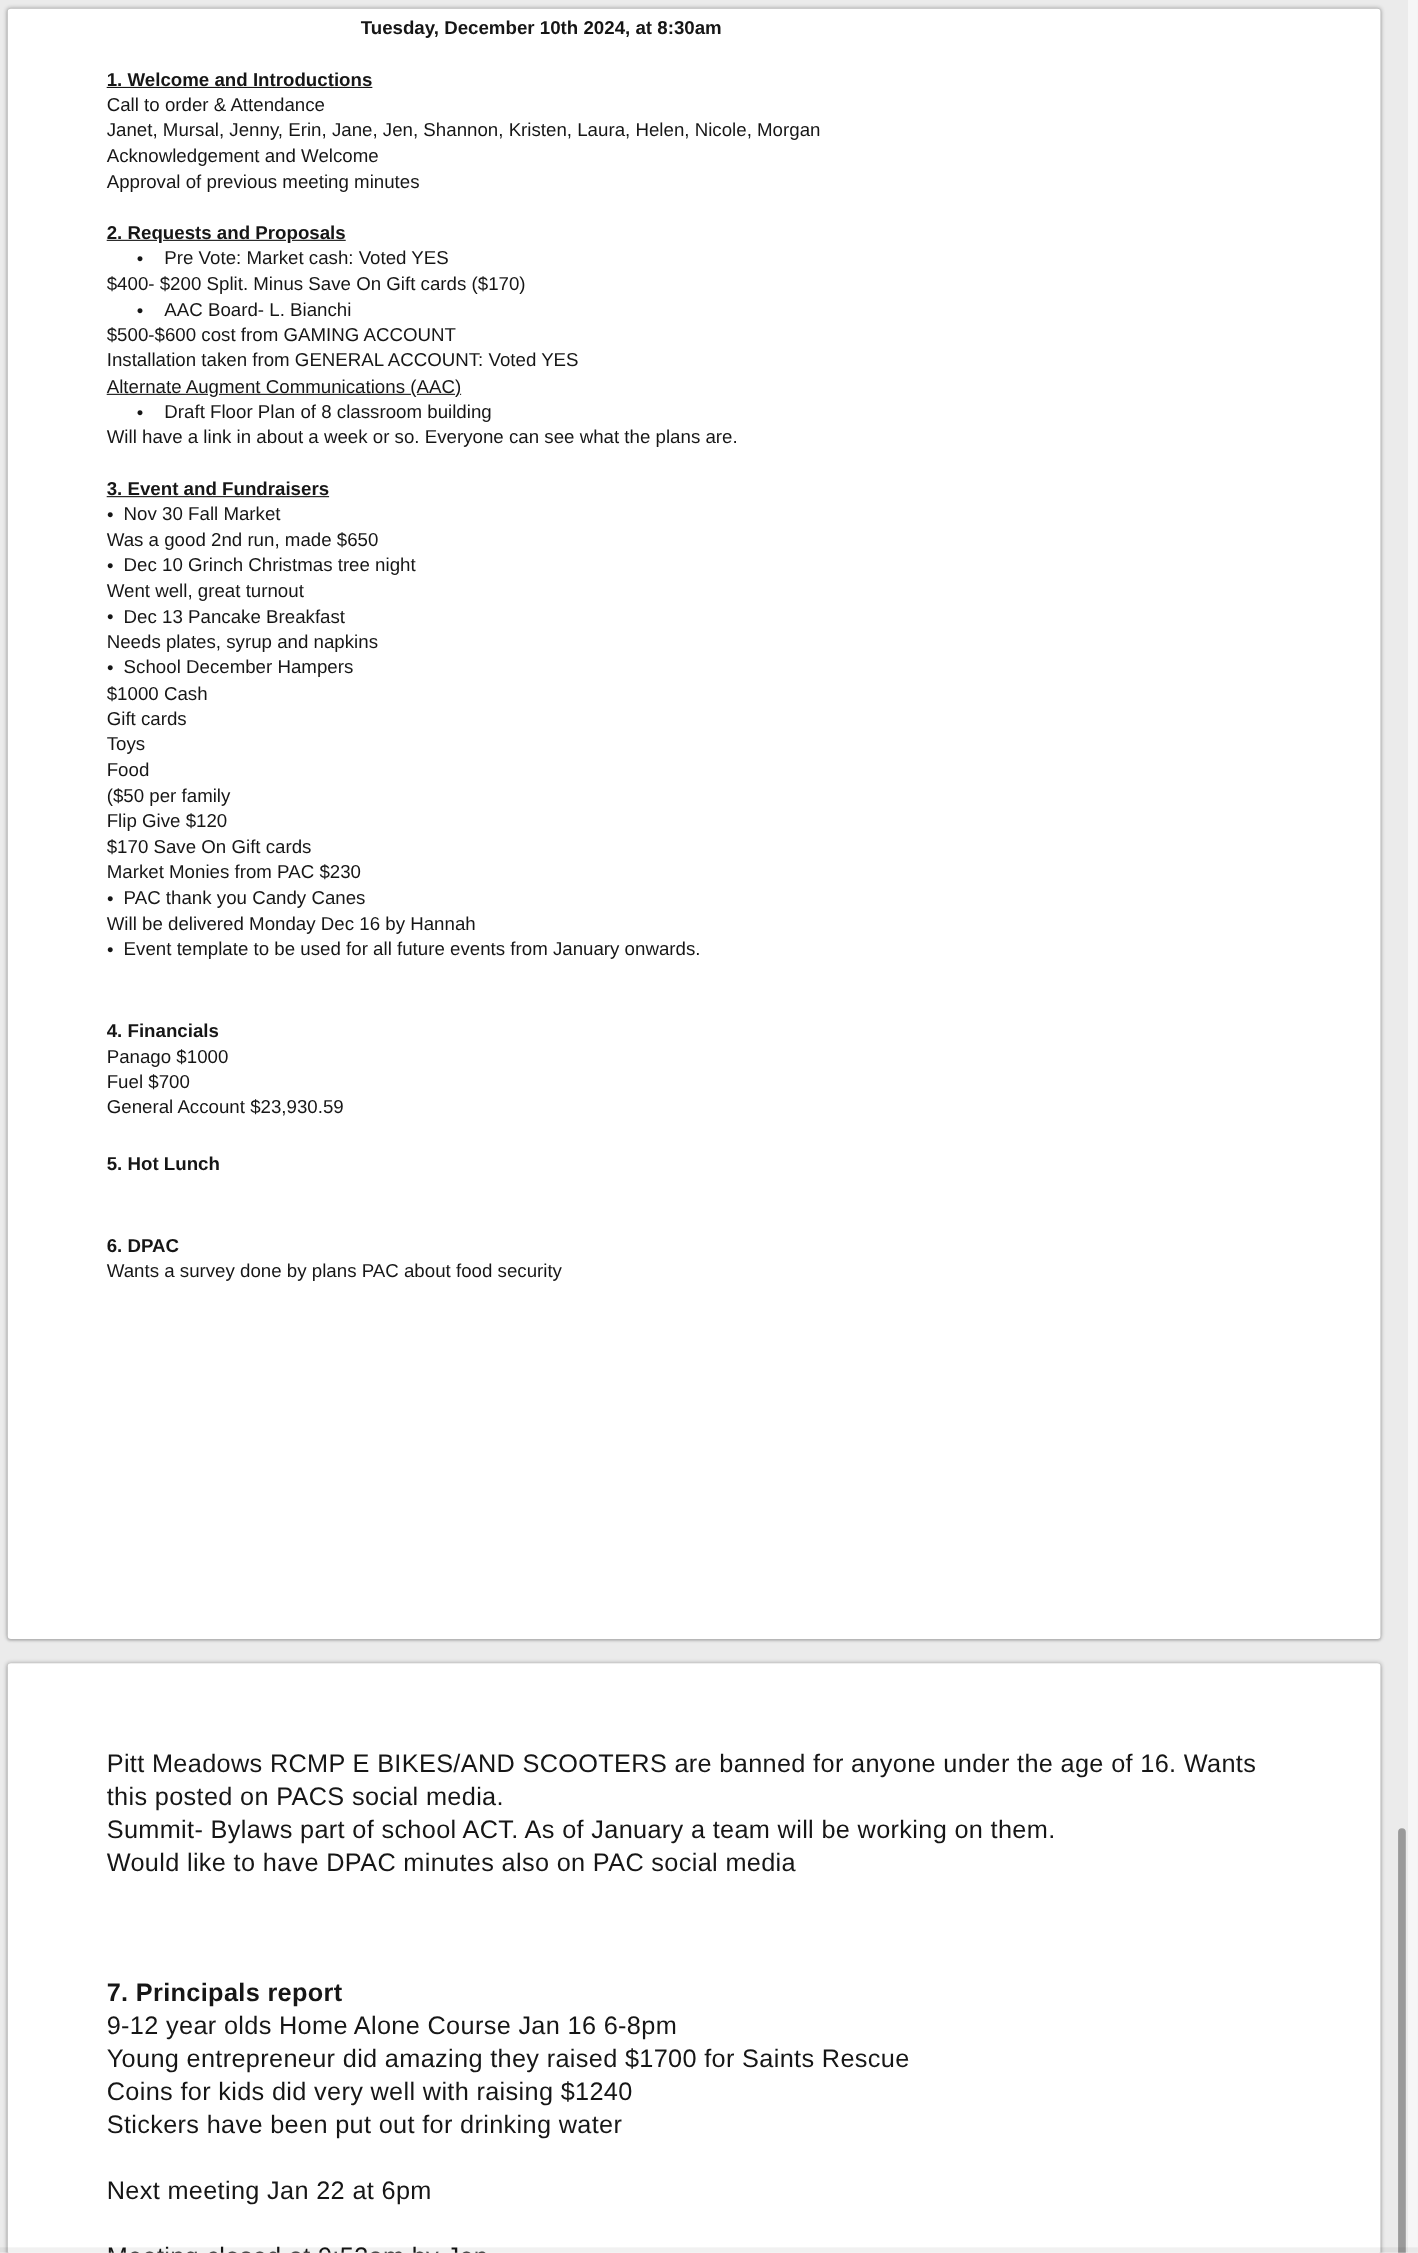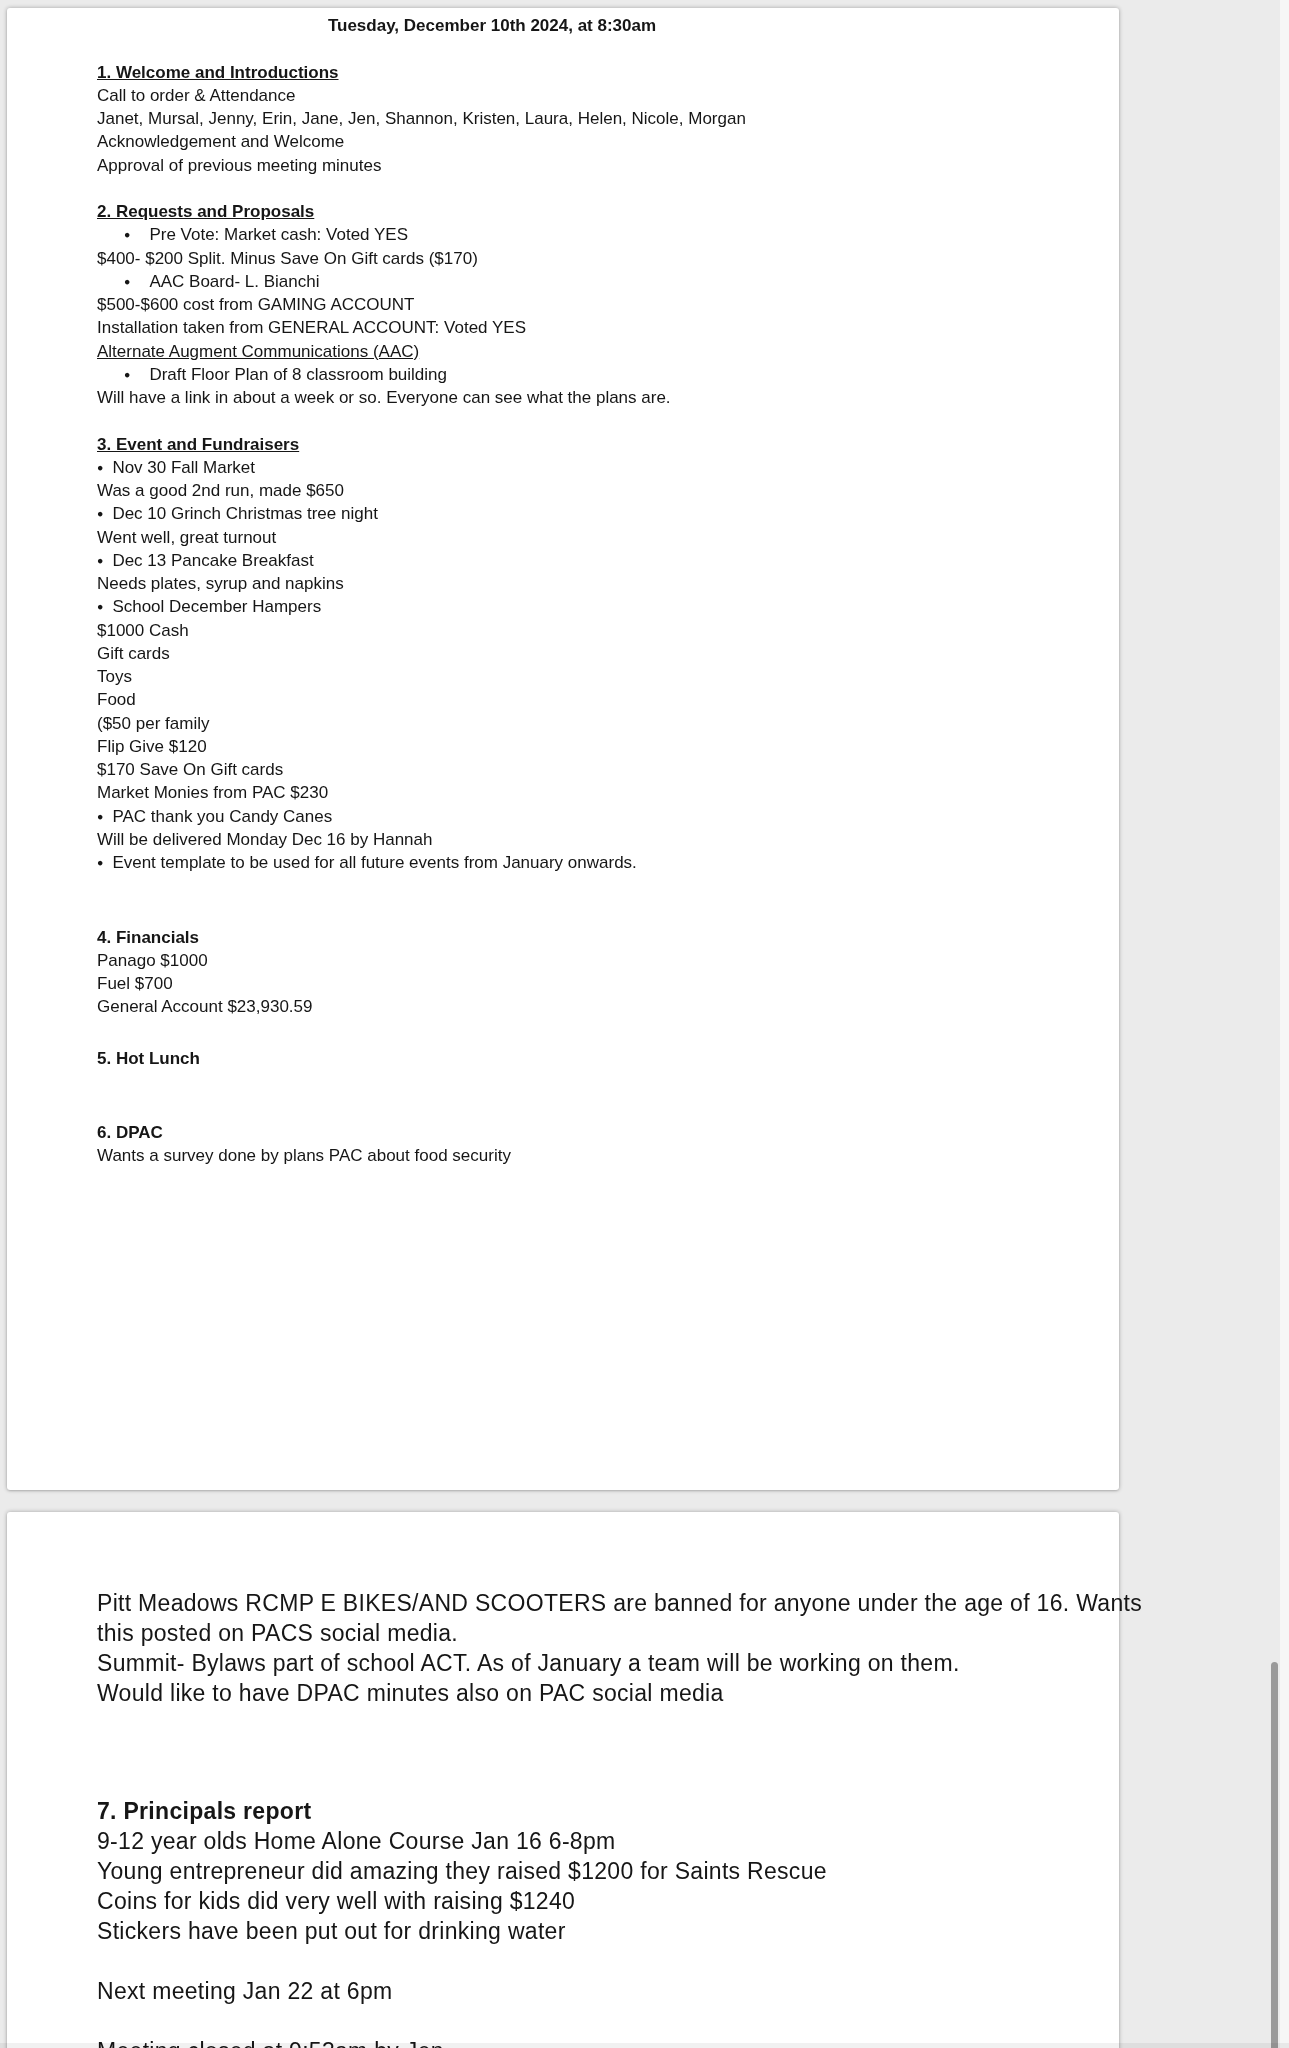--- a/index.html
+++ b/index.html
@@ -10,21 +10,21 @@
   html,body{width:1289px;height:2048px;overflow:hidden;}
   body{
     background:var(--bg);
     font-family:"Liberation Sans", sans-serif;
     color:var(--ink);
     position:relative;
   }
   .page{
     position:absolute;
     left:7px;
-    width:1112px;
+    width:1248px;
     background:var(--page);
     border-radius:3px;
     box-shadow:0 0 4px rgba(0,0,0,0.30), 0 1px 2px rgba(0,0,0,0.12);
   }
   .page-1{top:8px;height:1482px;padding:6px 110px 0 90px;}
   .page-2{top:1512px;height:700px;padding:76px 110px 0 90px;}
   .line{white-space:nowrap;overflow:visible;}
   .page-1 .line{height:var(--pitch1);line-height:var(--pitch1);font-size:var(--font1);}
   .page-2 .line{height:var(--pitch2);line-height:var(--pitch2);font-size:var(--font2);letter-spacing:0.3px;}
   .line.title{width:790px;text-align:center;font-weight:700;}
@@ -105,21 +105,21 @@
 <div class="page page-2">
   <div class="lines">
       <div class="line text">Pitt Meadows RCMP E BIKES/AND SCOOTERS are banned for anyone under the age of 16. Wants</div>
       <div class="line text">this posted on PACS social media.</div>
       <div class="line text">Summit- Bylaws part of school ACT. As of January a team will be working on them.</div>
       <div class="line text">Would like to have DPAC minutes also on PAC social media</div>
       <div class="line blank"></div>
       <div class="line blank"></div>
       <div class="line h">7. Principals report</div>
       <div class="line text">9-12 year olds Home Alone Course Jan 16 6-8pm</div>
-      <div class="line text">Young entrepreneur did amazing they raised $1200 for Saints Rescue</div>
+      <div class="line text">Young entrepreneur did amazing they raised $1700 for Saints Rescue</div>
       <div class="line text">Coins for kids did very well with raising $1240</div>
       <div class="line text">Stickers have been put out for drinking water</div>
       <div class="line blank"></div>
       <div class="line text">Next meeting Jan 22 at 6pm</div>
       <div class="line blank"></div>
       <div class="line text">Meeting closed at 9:53am by Jen</div>
     </div>
 </div>
 
 <div class="scroll-thumb"></div>

